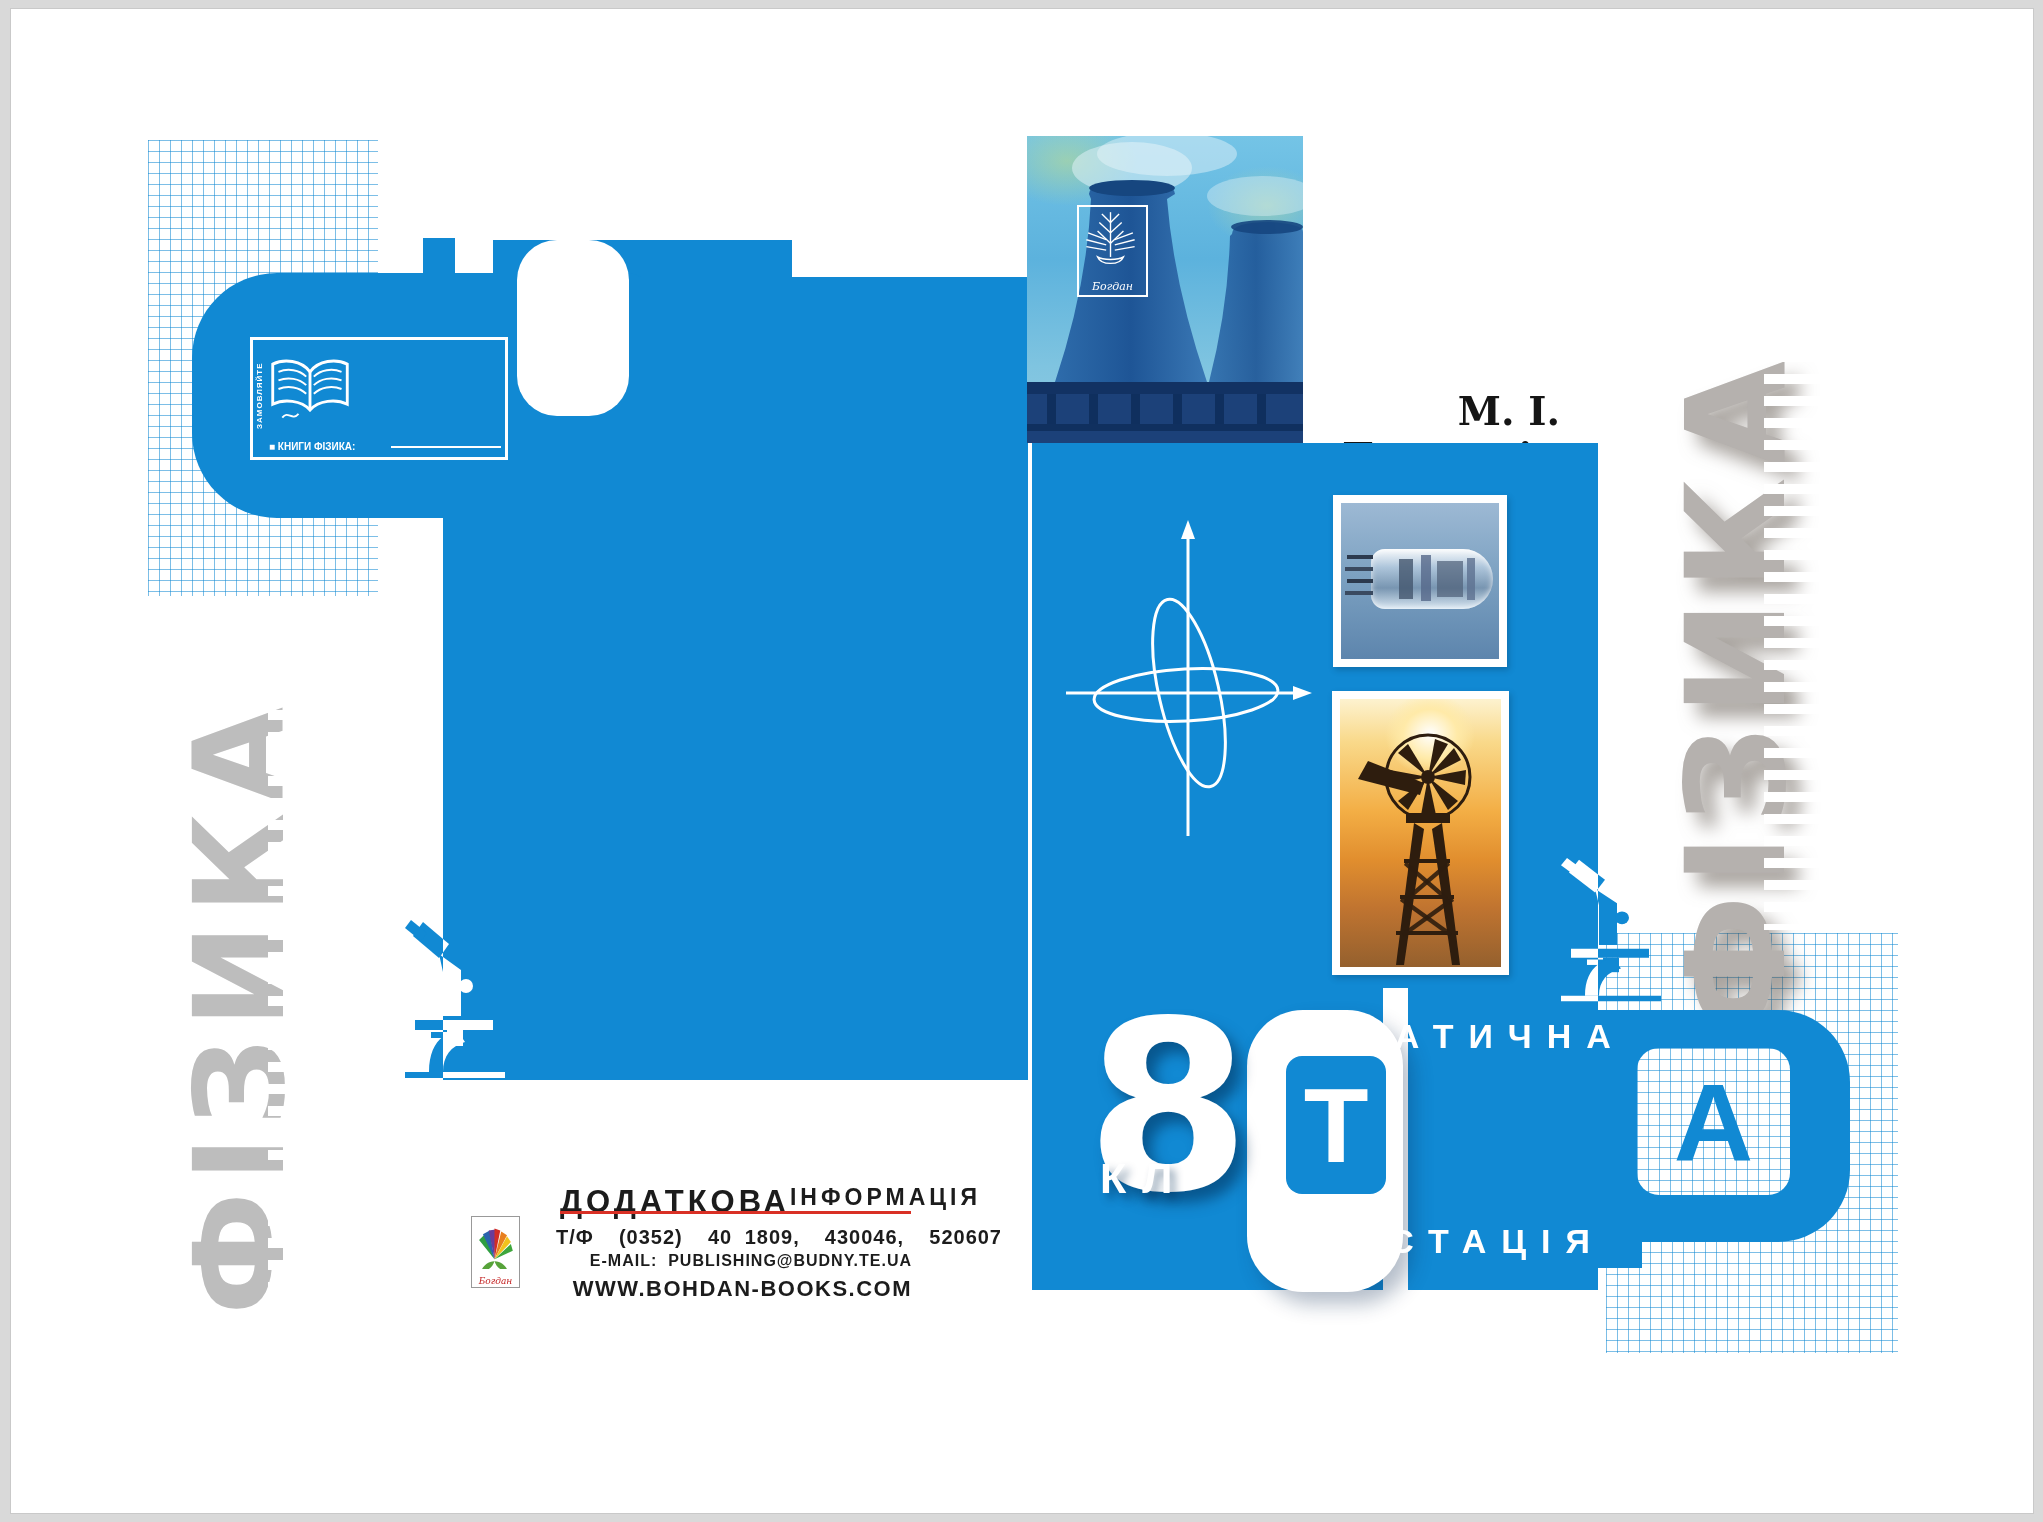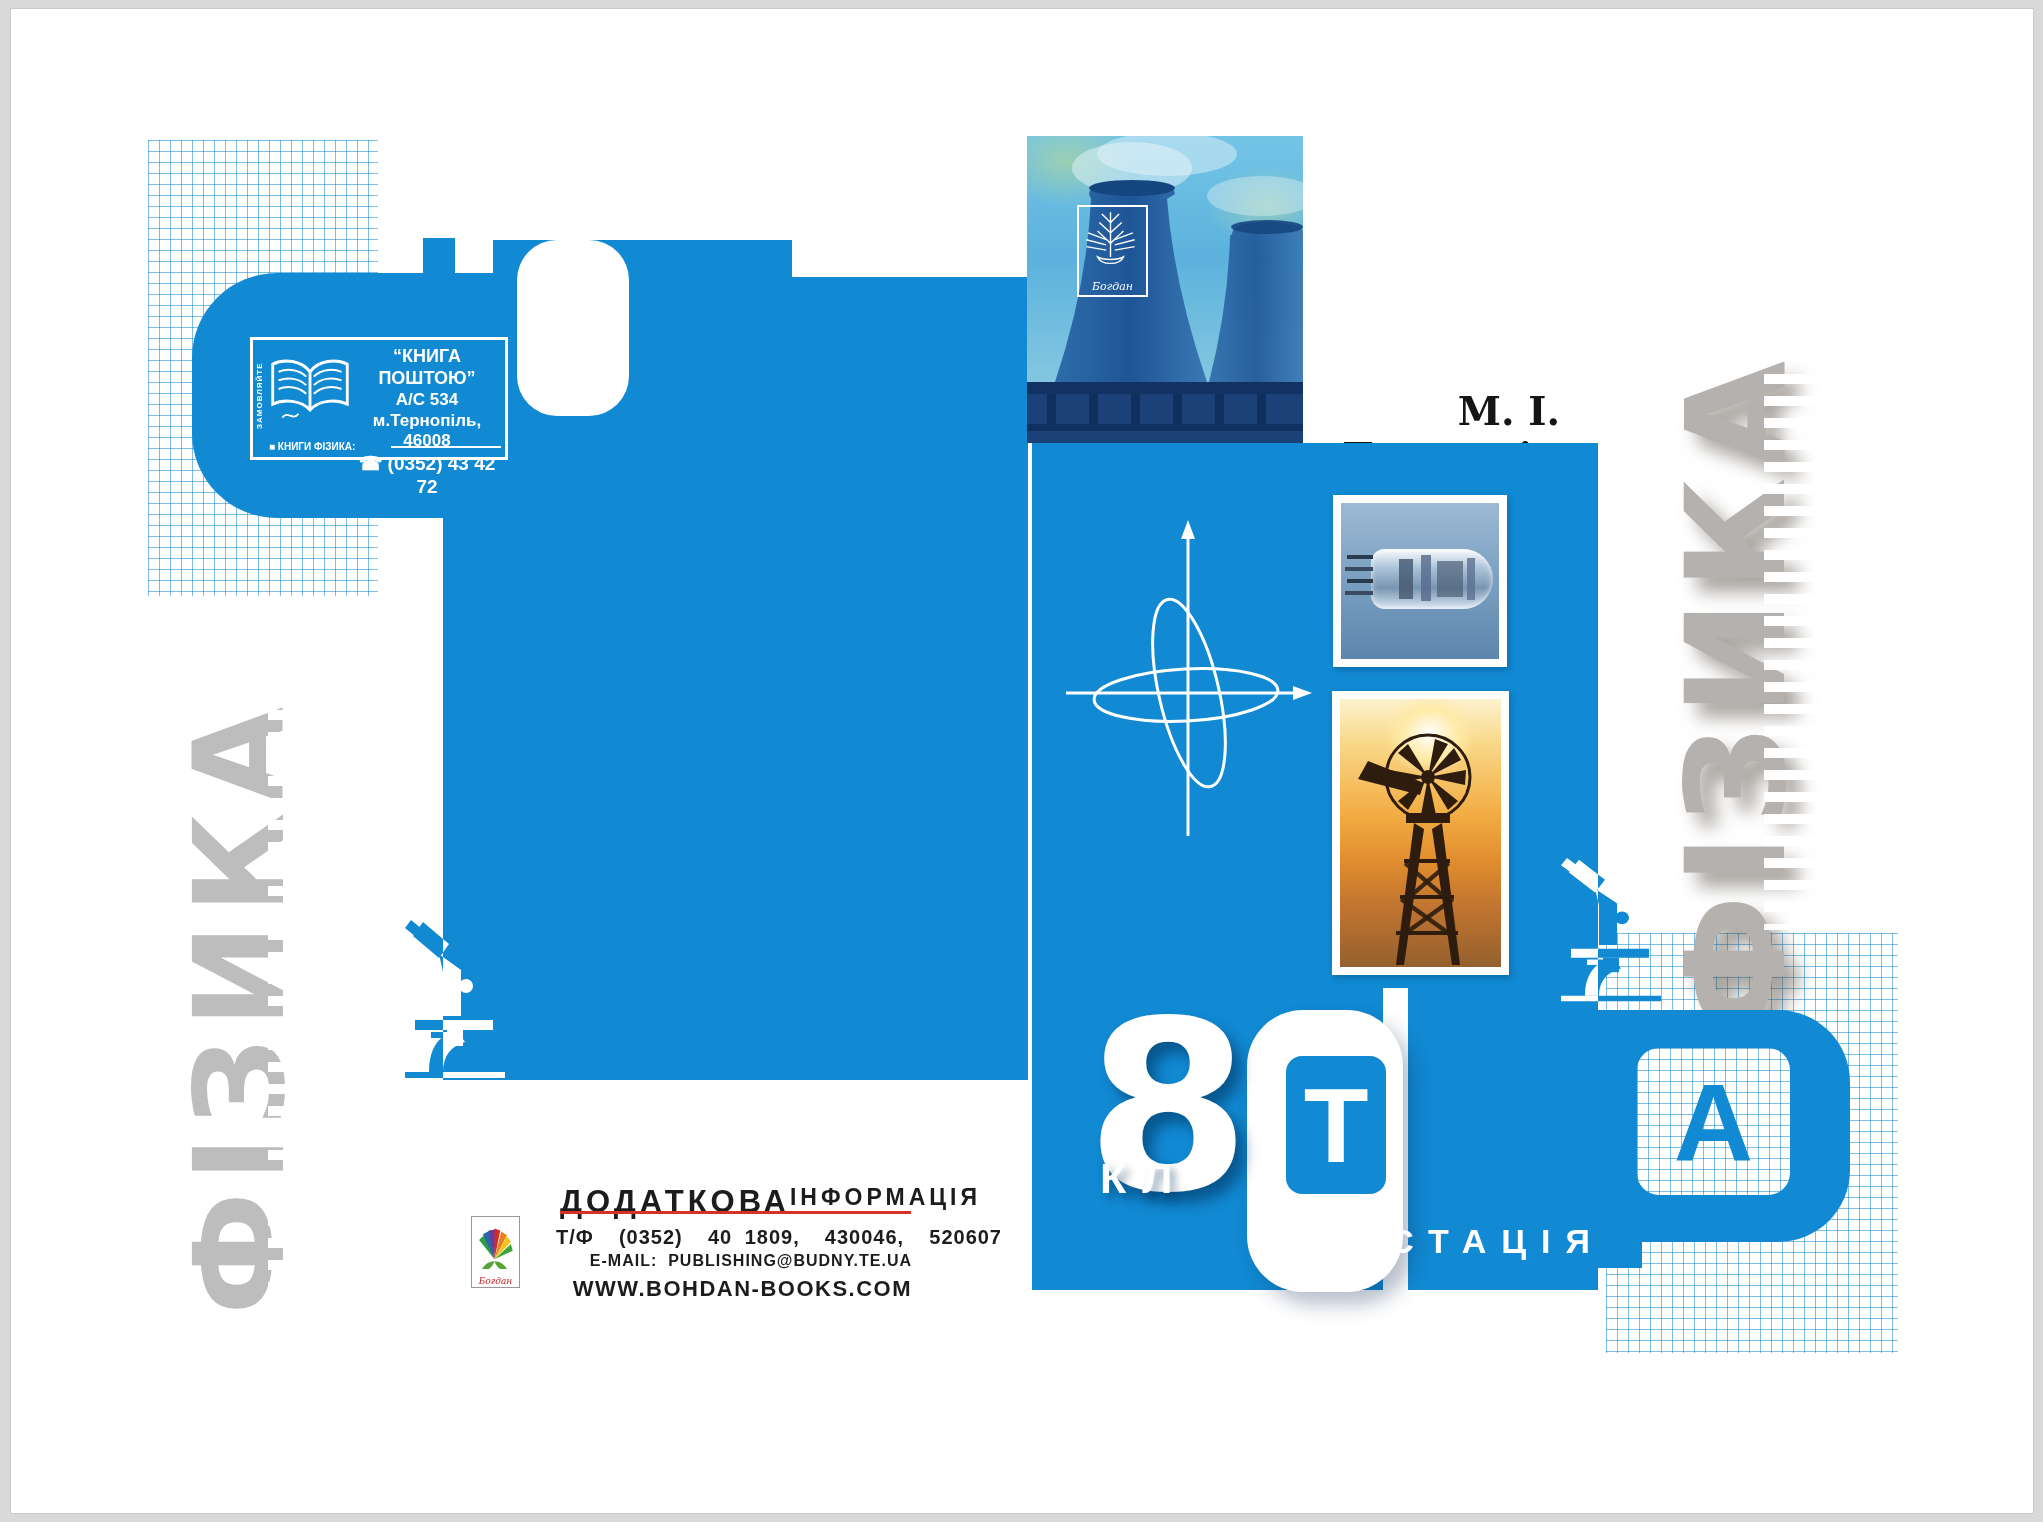--- a/index.html
+++ b/index.html
@@ -45,26 +45,20 @@
         <path d="M45,22 V62"></path>
         <path d="M12,22 C22,18 34,20 41,27" stroke-width="2"></path>
         <path d="M12,31 C22,27 34,29 41,36" stroke-width="2"></path>
         <path d="M12,40 C22,36 34,38 41,45" stroke-width="2"></path>
         <path d="M78,22 C68,18 56,20 49,27" stroke-width="2"></path>
         <path d="M78,31 C68,27 56,29 49,36" stroke-width="2"></path>
         <path d="M78,40 C68,36 56,38 49,45" stroke-width="2"></path>
         <path d="M16,70 C22,62 26,74 33,66" stroke-width="2"></path>
       </svg>
     </span>
-    <div class="abs" style="left:96px;top:6px;width:156px;">
-      <div class="label-line" style="font-size:18px;">“КНИГА ПОШТОЮ”</div>
-      <div class="label-line" style="font-size:17px;">А/С 534</div>
-      <div class="label-line" style="font-size:17px;">м.Тернопіль, 46008</div>
-      <div class="label-line" style="font-size:19px;">☎ (0352) 43 42 72</div>
-    </div>
     <div class="abs" style="left:16px;top:101px;width:120px;color:#fff;font-weight:bold;font-size:10px;">■ КНИГИ ФІЗИКА:</div>
     <div class="abs" style="left:138px;top:106px;width:110px;height:2px;background:#fff;"></div>
   </div>
 
   <div class="abs wm" style="left:178px;top:1315px;font-size:124px;color:#bdbdbd;">ФІЗИКА</div>
   <div class="abs stripes" style="left:268px;top:600px;width:94px;height:710px;"></div>
 
   <div class="abs" style="left:395px;top:920px;width:120px;height:160px;">
     <div class="abs" style="left:0;top:0;width:48px;height:160px;overflow:hidden;">
       <svg style="position:absolute;left:0;top:0;" width="120" height="160" viewBox="0 0 120 160" fill="#1189d3">
@@ -252,20 +246,21 @@
   <div class="abs" style="left:1383px;top:988px;width:25px;height:305px;background:#ffffff;"></div>
   <div class="abs" style="left:1247px;top:1010px;width:156px;height:282px;background:#ffffff;border-radius:56px;
        box-shadow:10px 12px 20px rgba(10,40,80,.3);"></div>
   <div class="abs blue" style="left:1286px;top:1056px;width:100px;height:138px;border-radius:16px;
        text-align:center;line-height:138px;font-size:106px;font-weight:bold;color:#ffffff;">Т</div>
   <div class="abs blue" style="left:1598px;top:1010px;width:44px;height:258px;"></div>
   <div class="abs blue" style="left:1598px;top:1010px;width:252px;height:232px;border-radius:0 72px 72px 0;"></div>
   <div class="abs gridbg" style="left:1637px;top:1048px;width:153px;height:147px;border-radius:22px;
        text-align:center;line-height:147px;font-size:110px;font-weight:bold;color:#1189d3;">А</div>
 
+  <div class="abs seriestxt" style="left:1278px;top:1017px;">ТЕМАТИЧНА</div>
   <div class="abs seriestxt" style="left:1278px;top:1200px;margin-top:22px;">АТЕСТАЦІЯ</div>
 
   <div class="abs" style="left:1086px;top:1008px;width:150px;font-size:236px;line-height:200px;font-weight:bold;color:#ffffff;
        font-family:'DejaVu Sans',sans-serif;text-shadow:9px 11px 14px rgba(0,45,85,.55);">8</div>
   <div class="abs" style="left:1100px;top:1154px;font-size:43px;font-weight:bold;color:#ffffff;letter-spacing:16px;
        text-shadow:5px 6px 8px rgba(0,45,85,.45);">КЛ</div>
 
   <div class="abs" style="left:560px;top:1184px;width:352px;display:flex;justify-content:space-between;">
     <span class="infotxt" style="font-size:31px;letter-spacing:4px;">ДОДАТКОВА</span>
     <span class="infotxt" style="font-size:23px;letter-spacing:4px;">ІНФОРМАЦІЯ</span>

